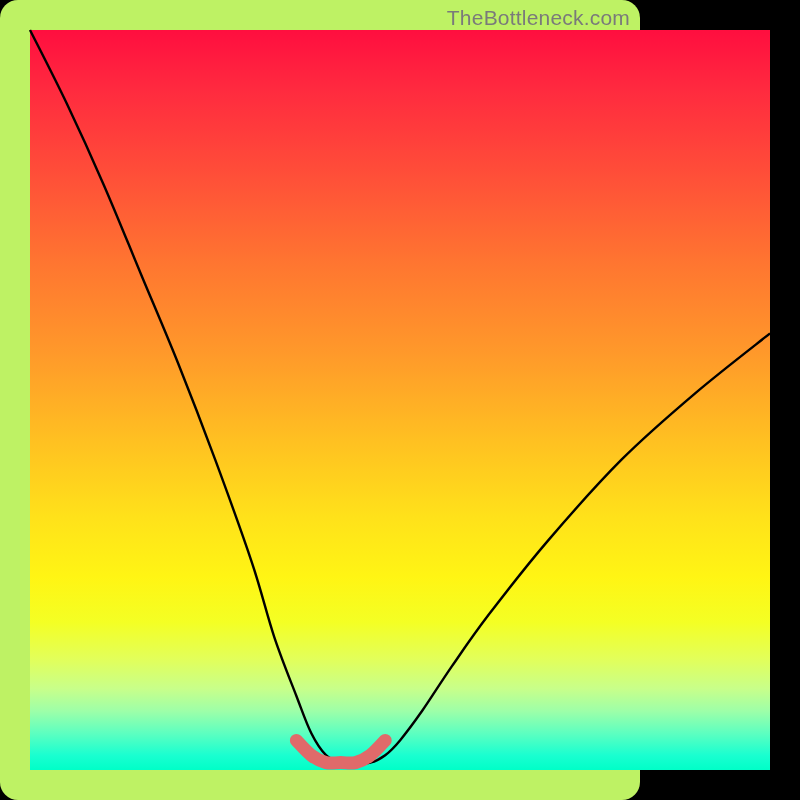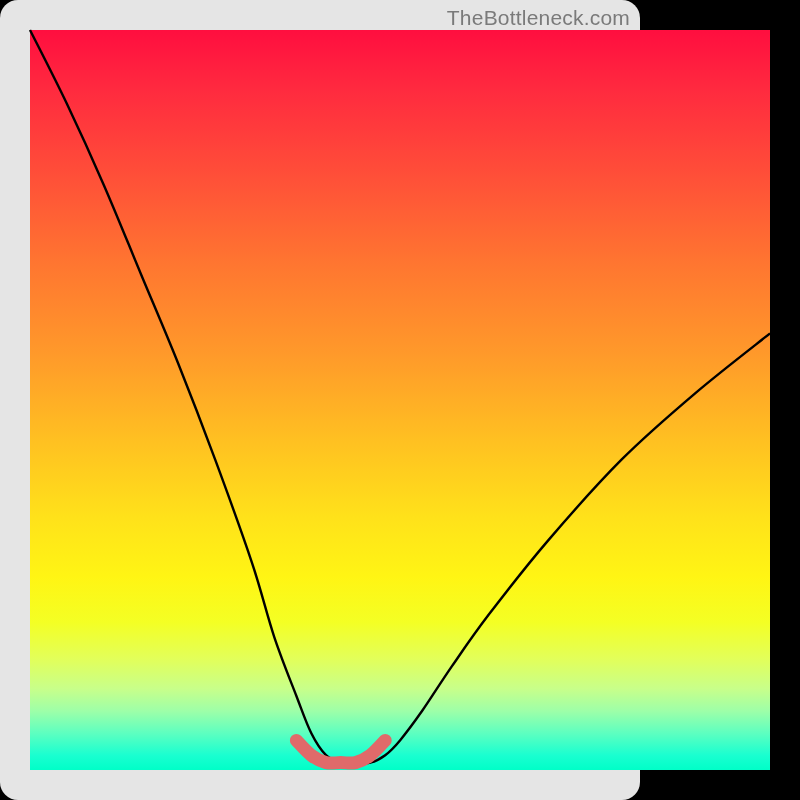--- a/index.html
+++ b/index.html
@@ -10,21 +10,21 @@
     background: #000;
     overflow: hidden;
     font-family: Arial, Helvetica, sans-serif;
   }
   .frame {
     position: absolute;
     left: 0;
     top: 0;
     width: 640px;
     height: 800px;
-    background: #e5e5e5;
+    background: #bef264;
     border-radius: 18px;
   }
   .plot {
     position: absolute;
     left: 30px;
     top: 30px;
     width: 740px;
     height: 740px;
     background: linear-gradient(
       to bottom,

